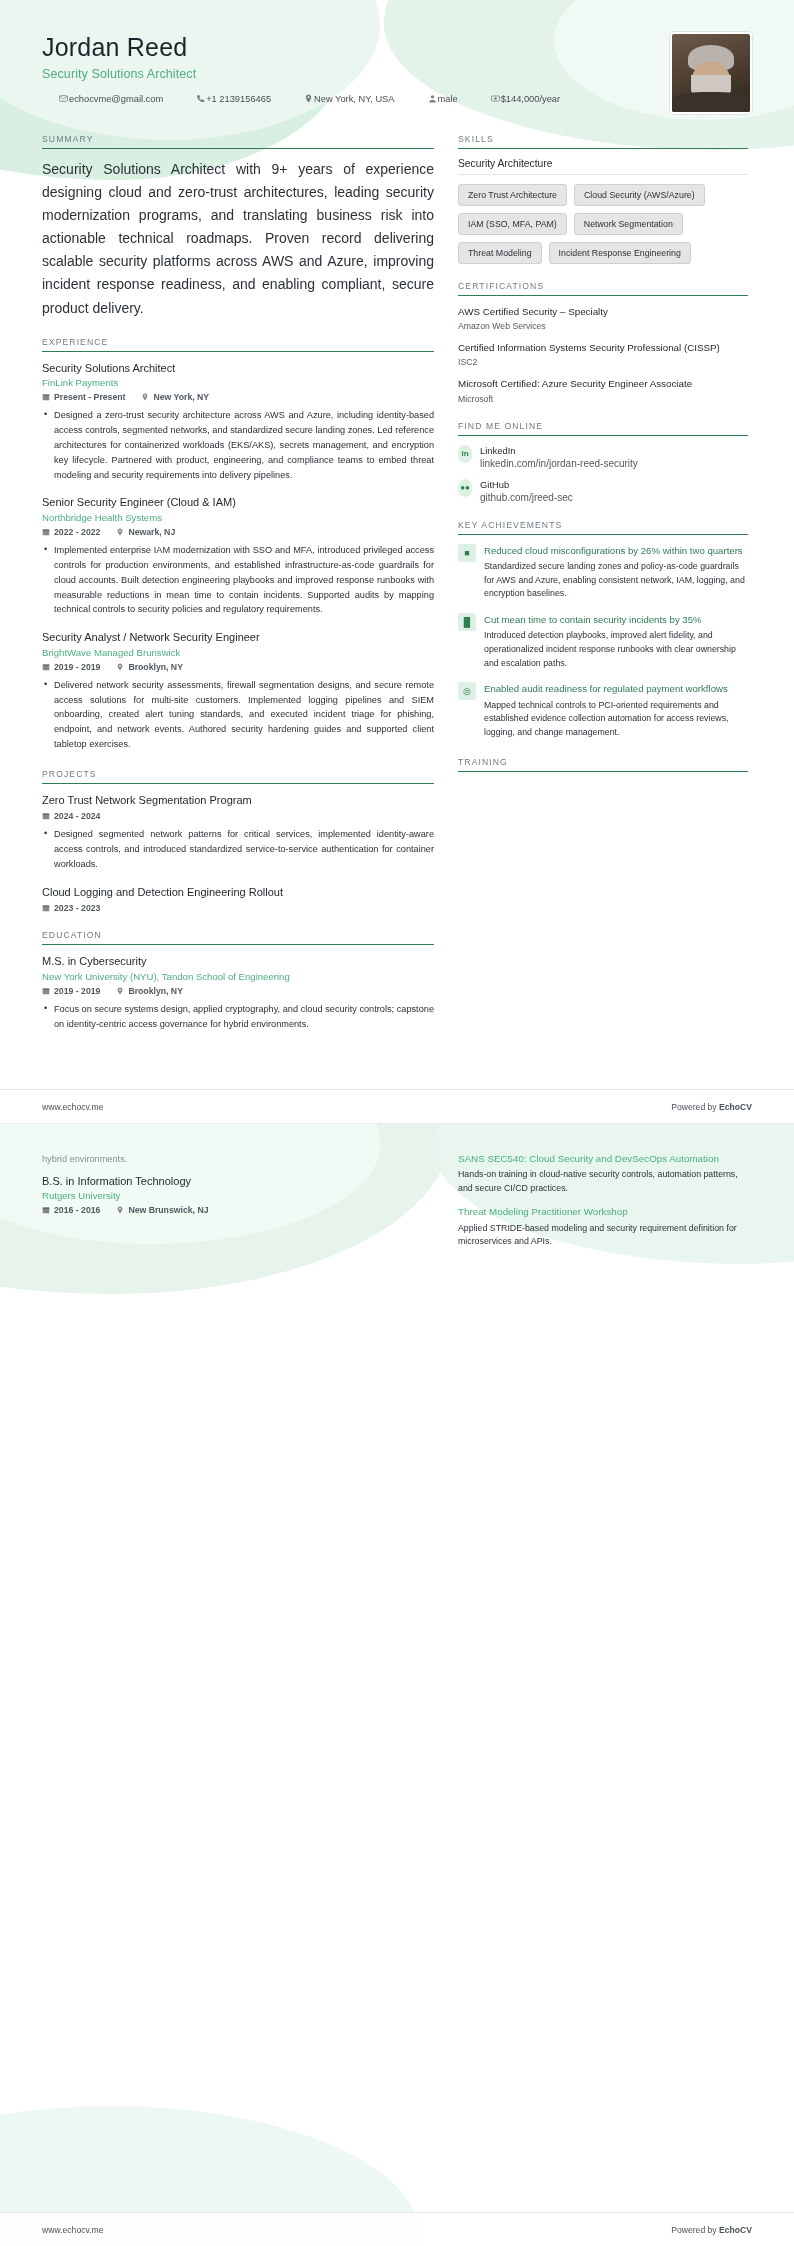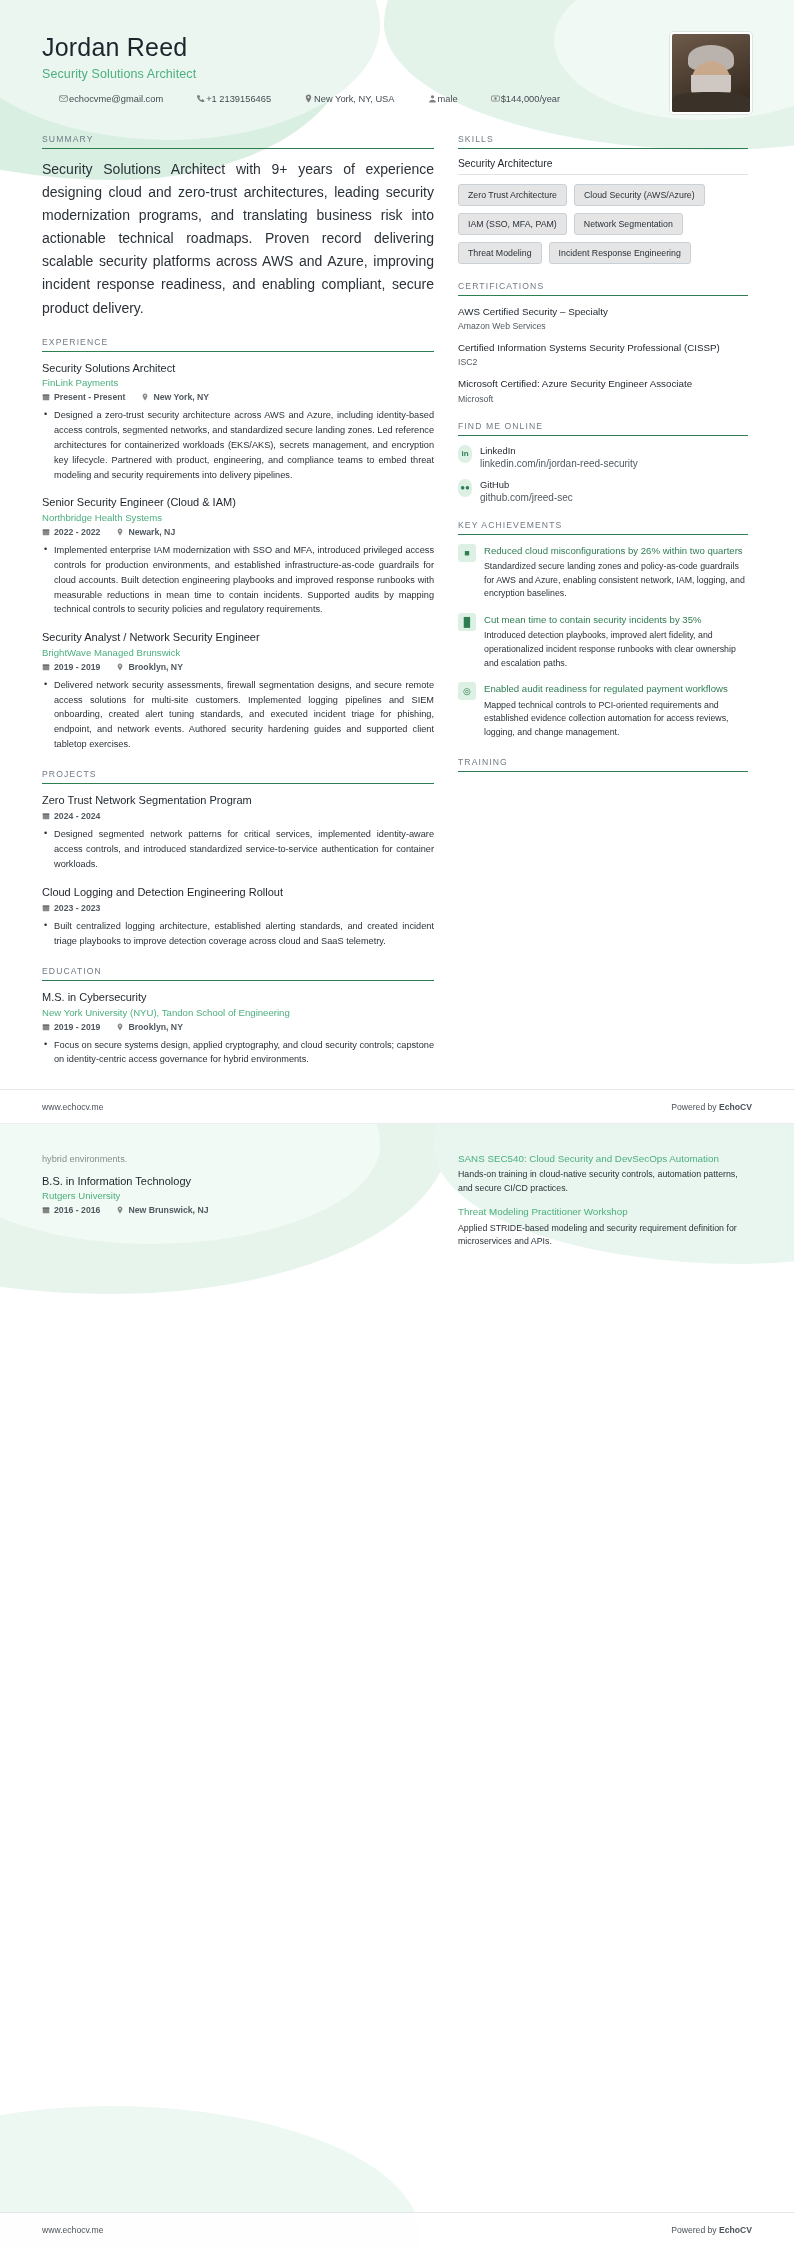--- a/index.html
+++ b/index.html
@@ -517,23 +517,20 @@
           <div class="entry-title">Cloud Logging and Detection Engineering Rollout</div>
           <div class="entry-meta">
             <span class="mi">
               <svg class="ic" viewBox="0 0 16 16">
                   <rect x="1.5" y="3" width="13" height="11.5" rx="1" fill="#555"></rect>
                   <rect x="1.5" y="3" width="13" height="3" fill="#333"></rect>
                 </svg>
               <span>2023 - 2023</span>
             </span>
           </div>
-          <ul class="bullets">
-            <li>Built centralized logging architecture, established alerting standards, and created incident triage playbooks to improve detection coverage across cloud and SaaS telemetry.</li>
-          </ul>
         </div>
       </div>
 
       <div class="sec">
         <div class="sec-title">EDUCATION</div>
 
         <div class="entry">
           <div class="entry-title">M.S. in Cybersecurity</div>
           <div class="entry-org">New York University (NYU), Tandon School of Engineering</div>
           <div class="entry-meta">

